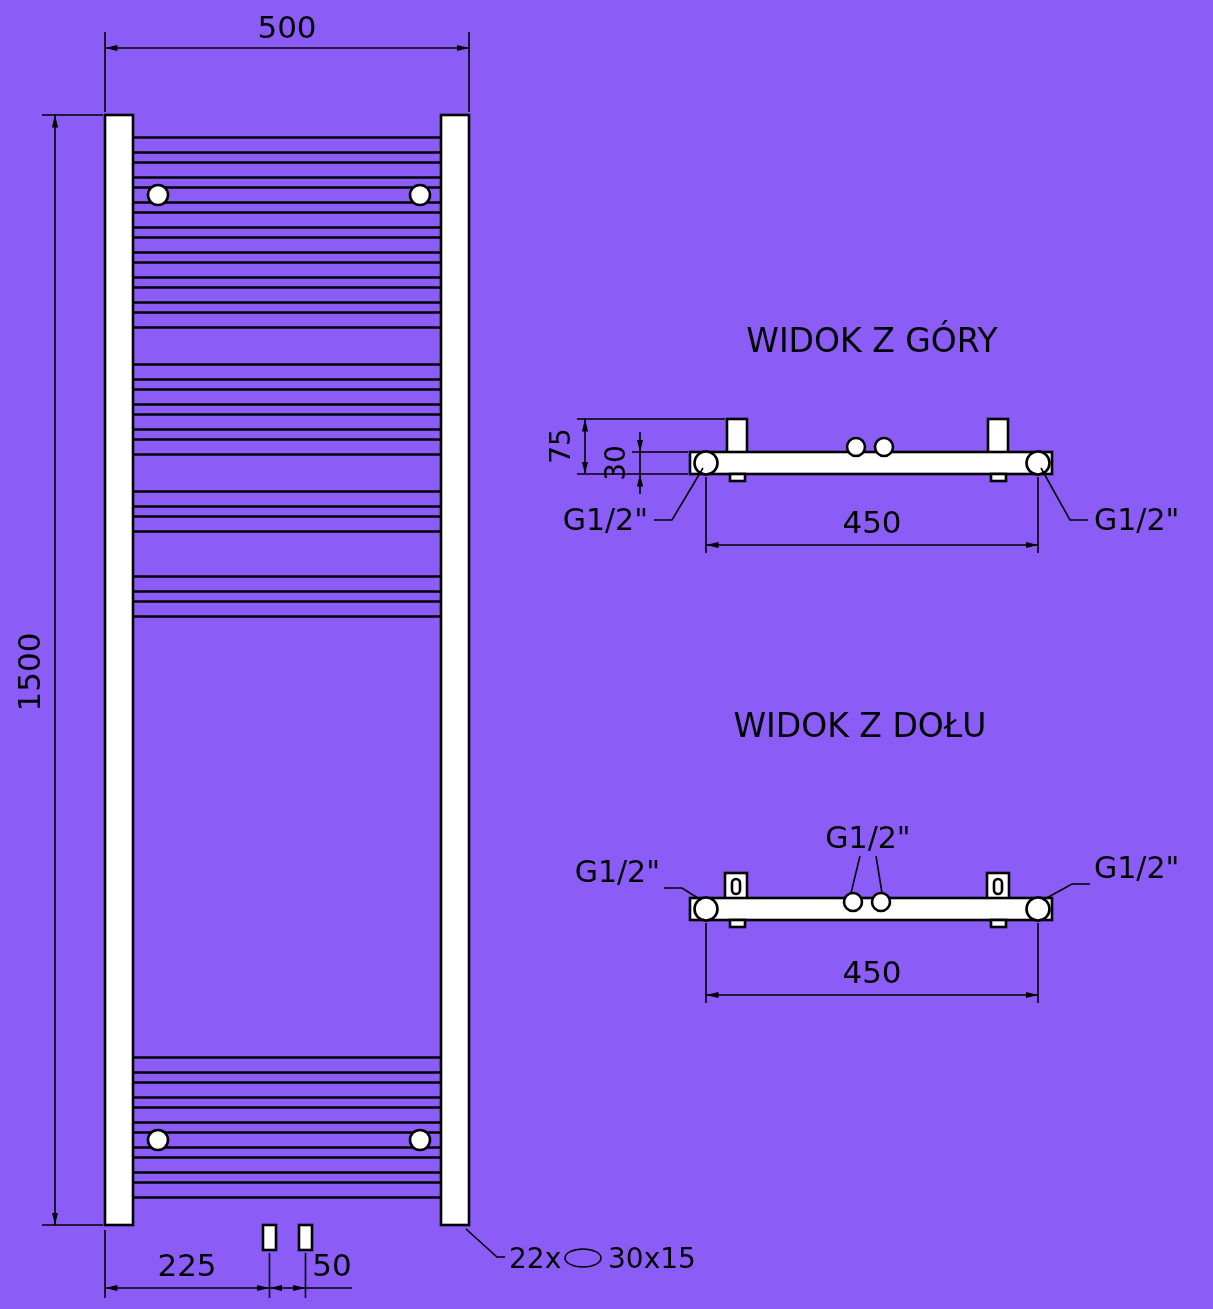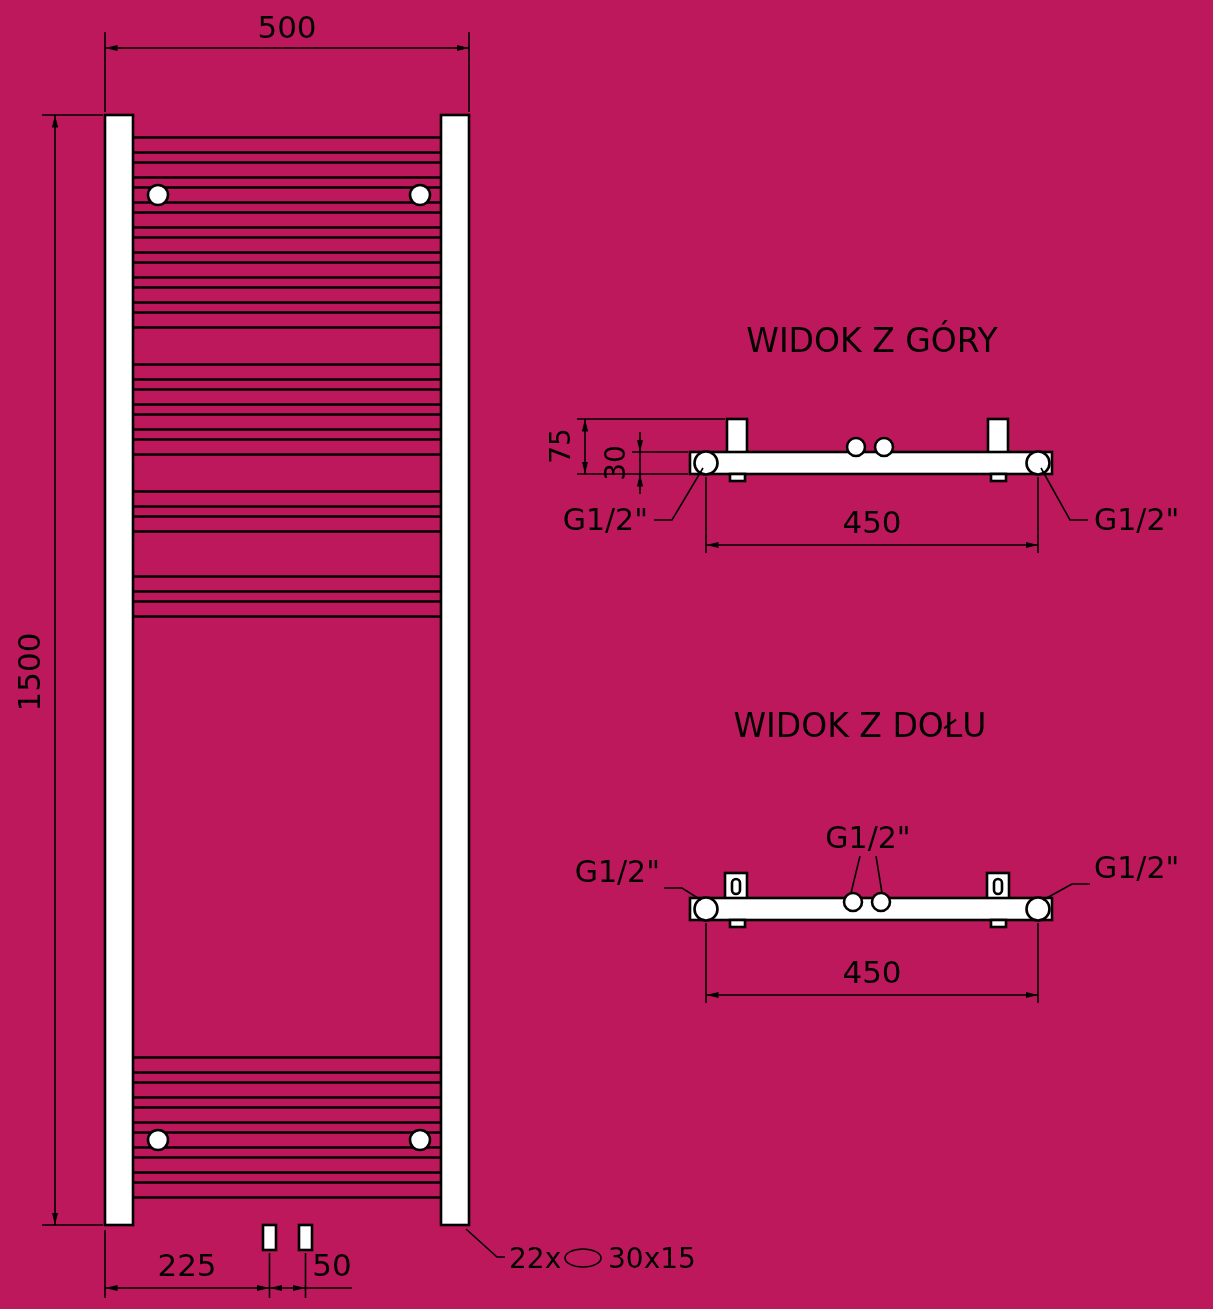--- a/index.html
+++ b/index.html
@@ -1,20 +1,20 @@
 <!DOCTYPE html>
 <html><head>
 <meta charset="utf-8">
 <style>
   html, body { margin: 0; padding: 0; background: #ffffff; }
   .canvas {
     position: relative;
     width: 1213px;
     height: 1309px;
-    background: #be185d;
+    background: #8b5cf6;
     font-family: "DejaVu Sans", sans-serif;
     overflow: hidden;
   }
   svg { display: block; }
   svg text { fill: #000000; font-family: "DejaVu Sans", sans-serif; }
   .outline { fill: #ffffff; stroke: #000000; stroke-width: 2.6; }
   .obj     { fill: none;    stroke: #000000; stroke-width: 2.4; }
   .thin    { fill: none;    stroke: #000000; stroke-width: 1.6; }
   .dim       { font-size: 31px; }
   .small-dim { font-size: 28px; }

